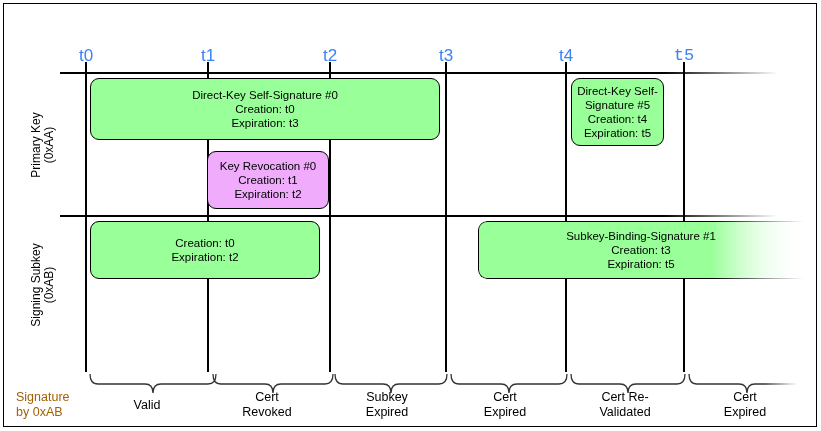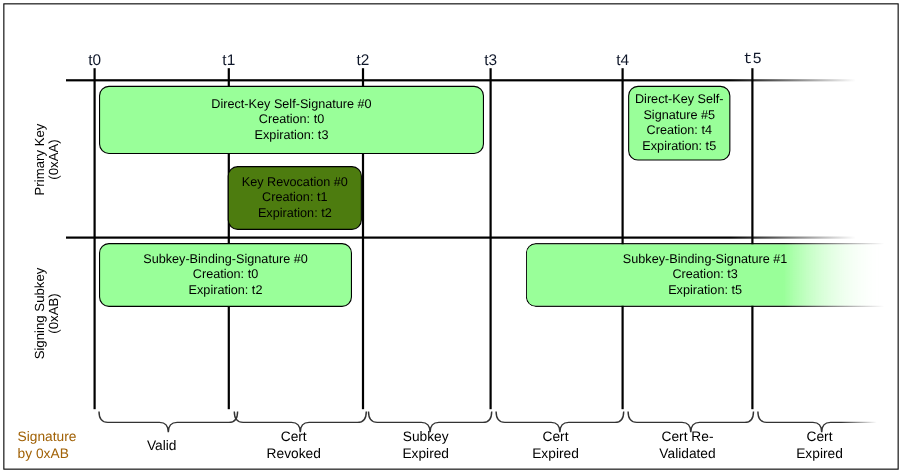--- a/index.html
+++ b/index.html
@@ -20,22 +20,22 @@
     left: 3px;
     top: 3px;
     width: 814px;
     height: 424px;
     border: 1.5px solid #000000;
     box-sizing: border-box;
   }
   
   .tick-label {
     position: absolute;
-    font-size: 14px;
-    color: #0f172a;
+    font-size: 17px;
+    color: #3b82f6;
     transform: translateX(-50%);
     white-space: nowrap;
   }
   
   .vline {
     position: absolute;
     width: 2px;
     background: #000000;
   }
   
@@ -66,21 +66,21 @@
     align-items: center;
     justify-content: center;
     font-size: 11.5px;
     line-height: 14px;
     color: #000;
     text-align: center;
     padding: 2px 4px;
   }
   .sigbox .ln { display: block; }
   .green  { background: #99ff99; }
-  .red    { background: #4d7c0f; }
+  .red    { background: #f0abfc; }
   
   .fade-right {
     background: linear-gradient(to right,
         #99ff99 0%, #99ff99 72%, rgba(153,255,153,0) 100%);
     border-right-color: rgba(0,0,0,0);
     border-top-color: #000;
     border-bottom-color: #000;
     border-top-right-radius: 0;
     border-bottom-right-radius: 0;
     -webkit-mask-image: linear-gradient(to right, #000 0%, #000 72%, rgba(0,0,0,0) 100%);
@@ -153,21 +153,20 @@
     <span class="ln">Expiration: t5</span>
   </div>
 
   <div class="sigbox red" style="left:207px; top:151px; width:122px; height:58px;">
     <span class="ln">Key Revocation #0</span>
     <span class="ln">Creation: t1</span>
     <span class="ln">Expiration: t2</span>
   </div>
 
   <div class="sigbox green" style="left:90px; top:221px; width:230px; height:58px;">
-    <span class="ln">Subkey-Binding-Signature #0</span>
     <span class="ln">Creation: t0</span>
     <span class="ln">Expiration: t2</span>
   </div>
 
   <div class="sigbox fade-right" style="left:450px; top:221px; width:326px; height:58px;margin-left:28px;">
     <span class="ln">Subkey-Binding-Signature #1</span>
     <span class="ln">Creation: t3</span>
     <span class="ln">Expiration: t5</span>
   </div>
 

